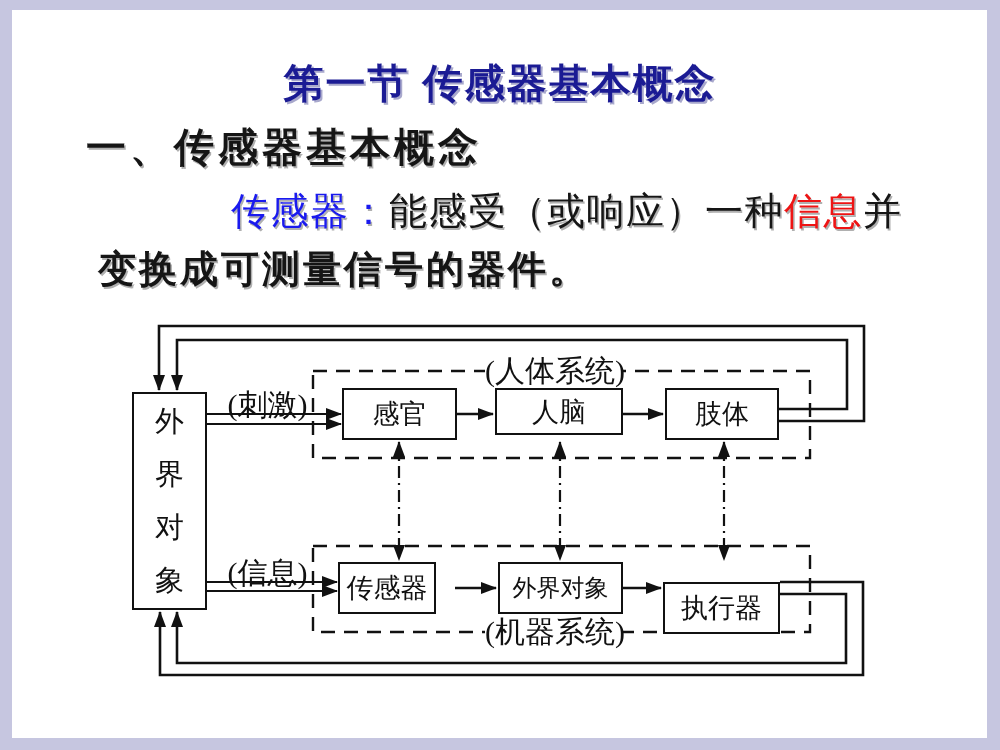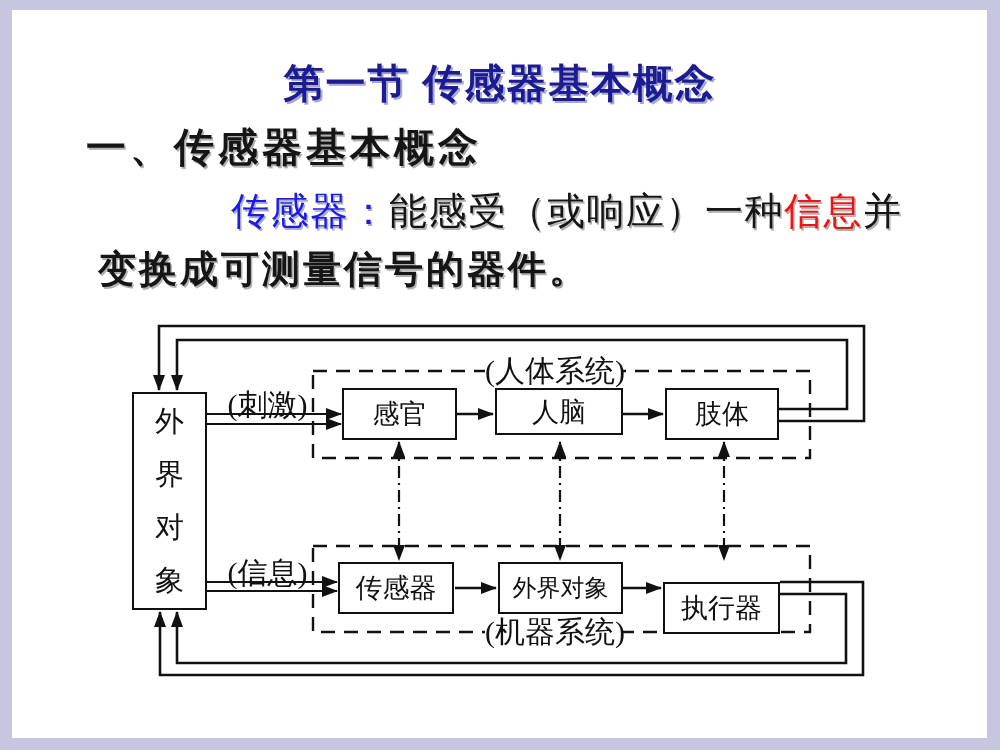--- a/index.html
+++ b/index.html
@@ -123,21 +123,21 @@
   </div>
 
 <div class="dbox rowbox" style="left:495px;top:388px;width:128px;height:47px;">
     <span>人脑</span>
   </div>
 
 <div class="dbox rowbox" style="left:665px;top:388px;width:114px;height:52px;">
     <span>肢体</span>
   </div>
 
-<div class="dbox rowbox" style="left:338px;top:562px;width:116px;height:52px;">
+<div class="dbox rowbox" style="left:338px;top:562px;width:98px;height:52px;">
     <span>传感器</span>
   </div>
 
 <div class="dbox rowbox smallfont" style="left:498px;top:562px;width:125px;height:52px;">
     <span>外界对象</span>
   </div>
 
 <div class="dbox rowbox" style="left:663px;top:562px;width:117px;height:52px;margin-top:20px;">
     <span>执行器</span>
   </div>

